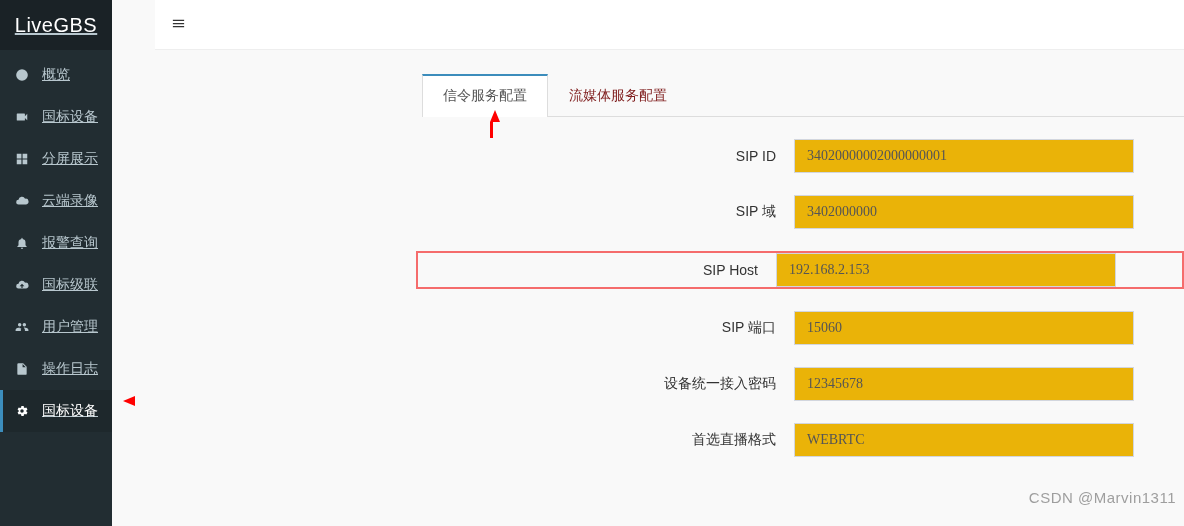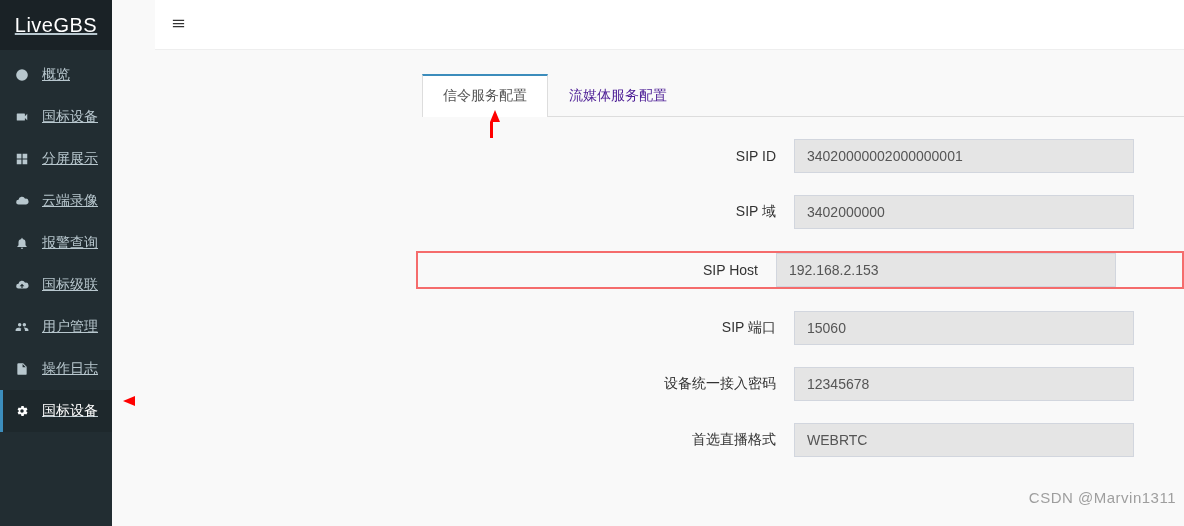--- a/index.html
+++ b/index.html
@@ -15,27 +15,27 @@
     .sidebar-item .icon { width: 16px; text-align: center; font-size: 14px; display: inline-flex; align-items:center; justify-content:center; }
 
     
     .topbar { position: absolute; left: 155px; top: 0; right: 0; height: 50px; background: #fff; border-bottom: 1px solid #eee; display: flex; align-items: center; padding: 0 16px; }
     .toggle { font-size: 15px; color: #333; cursor: pointer; }
 
     
     .main { margin-left: 0; flex: 1; padding-top: 50px; position: relative; }
     .panel { margin: 24px 0 0 310px; background: transparent; }
     .tabs { display: flex; border-bottom: 1px solid #ddd; }
-    .tab { padding: 12px 20px; font-size: 14px; color: #4c1d95; border: 1px solid transparent; border-bottom: none; margin-bottom: -1px; cursor: pointer; }
+    .tab { padding: 12px 20px; font-size: 14px; color: #7f1d1d; border: 1px solid transparent; border-bottom: none; margin-bottom: -1px; cursor: pointer; }
     .tab.active { color: #555; background: #fff; border-color: #ddd; border-bottom-color: #fff; border-top: 2px solid #3c8dbc; padding-top: 11px; }
 
     .form { padding: 22px 0; }
     .form-row { display: flex; align-items: center; margin-bottom: 22px; }
     .form-label { width: 372px; text-align: right; font-size: 14px; color: #333; padding-right: 18px; }
-    .form-input { width: 340px; height: 34px; border: 1px solid #d2d6de; padding: 6px 12px; font-size: 14px; color: #555; background: #e5e5e5; }
+    .form-input { width: 340px; height: 34px; border: 1px solid #d2d6de; padding: 6px 12px; font-size: 14px; color: #555; background: #eab308; font-family: Liberation Serif, serif; }
     .form-input::placeholder { color: #999; }
     .highlight-box { border: 2px solid #f56c6c; display: flex; align-items: center; width: 768px; margin-left: -6px; }
     .highlight-box .form-label { width: 358px; }
 
     
     .arrow-red { position: absolute; width: 0; height: 0; }
     .arrow-up { left: 490px; top: 110px; }
     .arrow-up::before { content: ''; display: block; width: 0; height: 0; border-left: 5px solid transparent; border-right: 5px solid transparent; border-bottom: 12px solid #ff0000; margin: 0 auto; }
     .arrow-up::after { content: ''; display: block; width: 3px; height: 16px; background: #ff0000; margin: 0 auto; }
     .arrow-left { left: 123px; top: 401px; display:flex; align-items:center; }

